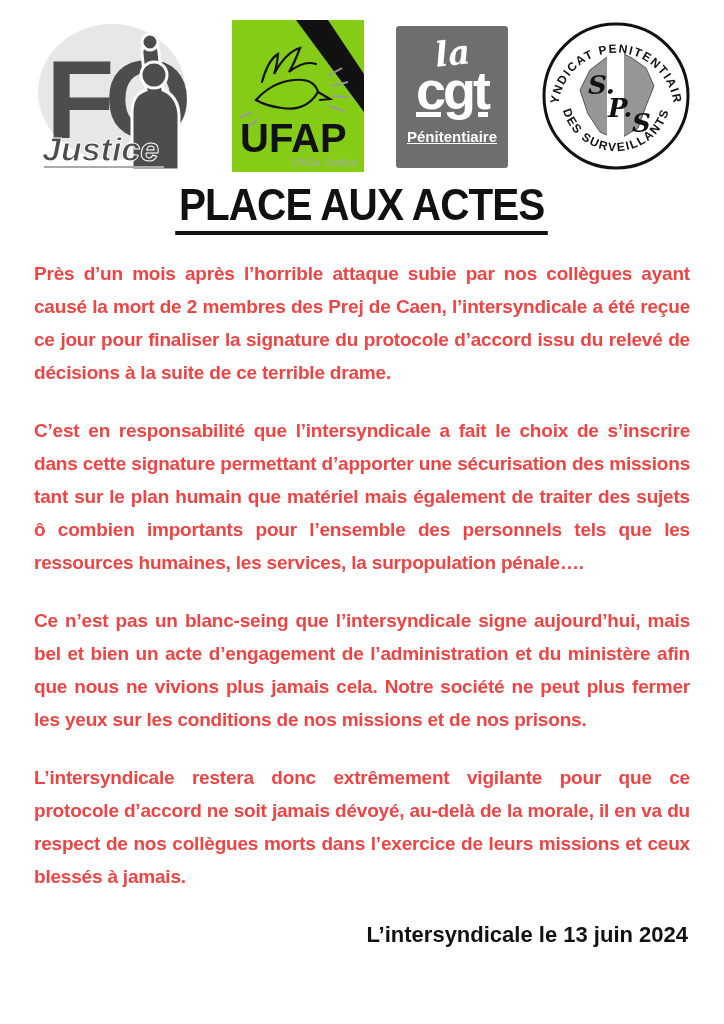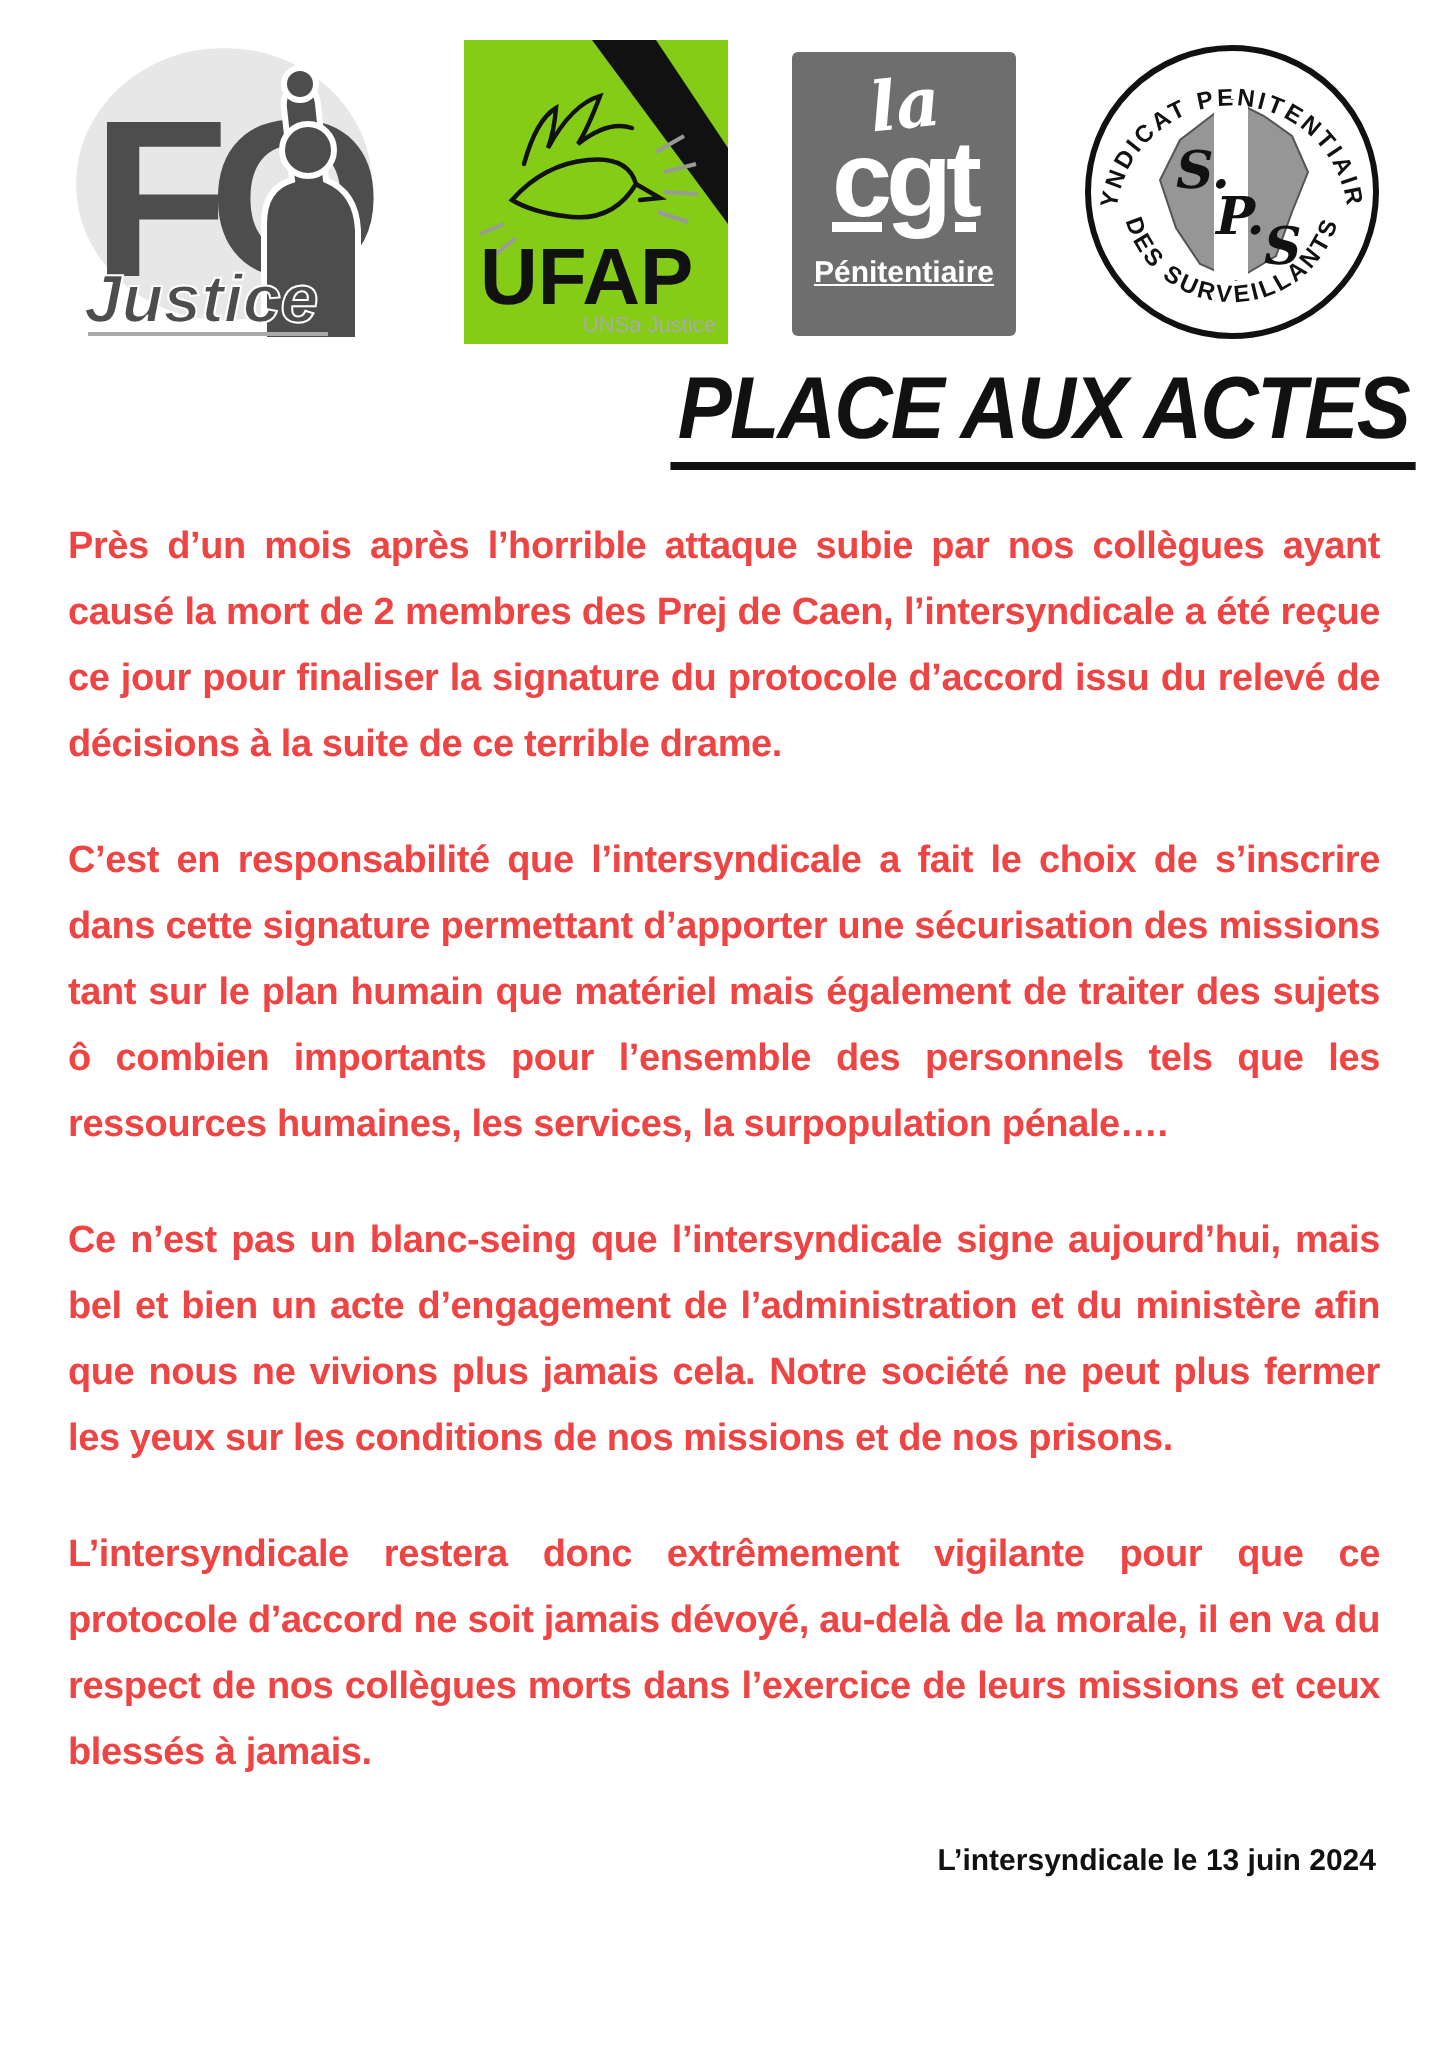--- a/index.html
+++ b/index.html
@@ -50,21 +50,21 @@
     font-weight: bold; font-size: 54px; line-height: 48px;
     letter-spacing: -3px; margin-top: -2px; text-decoration: underline;
   }
   .cgt-sub { font-weight: bold; font-size: 15px; margin-top: 14px; text-decoration: underline; }
 
   
   .logo-sps { width: 152px; height: 152px; }
   .logo-sps svg { display: block; }
 
   
-  .title-wrap { text-align: right; margin-top: 10px; font-style: italic; }
+  .title-wrap { text-align: center; margin-top: 10px; }
   .doc-title {
     display: inline-block;
     font-weight: bold;
     font-size: 44px;
     letter-spacing: -1px;
     line-height: 1.05;
     border-bottom: 4px solid #111;
     padding: 0 4px 3px 4px;
     transform: scaleX(0.92);
   }
@@ -77,21 +77,21 @@
     font-weight: bold;
     font-size: 19px;
     letter-spacing: -0.2px;
     line-height: 33px;
     text-align: justify;
     color: #ef4444;
     margin-bottom: 25px;
   }
   .signature {
     font-weight: bold;
-    font-size: 15px;
+    font-size: 22px;
     text-align: right;
     padding: 4px 36px 0 0;
     color: #111;
   }
 
   .small-grey { fill: var(--grey-soft, #aaa); }
 </style>
 </head>
 <body>
 

